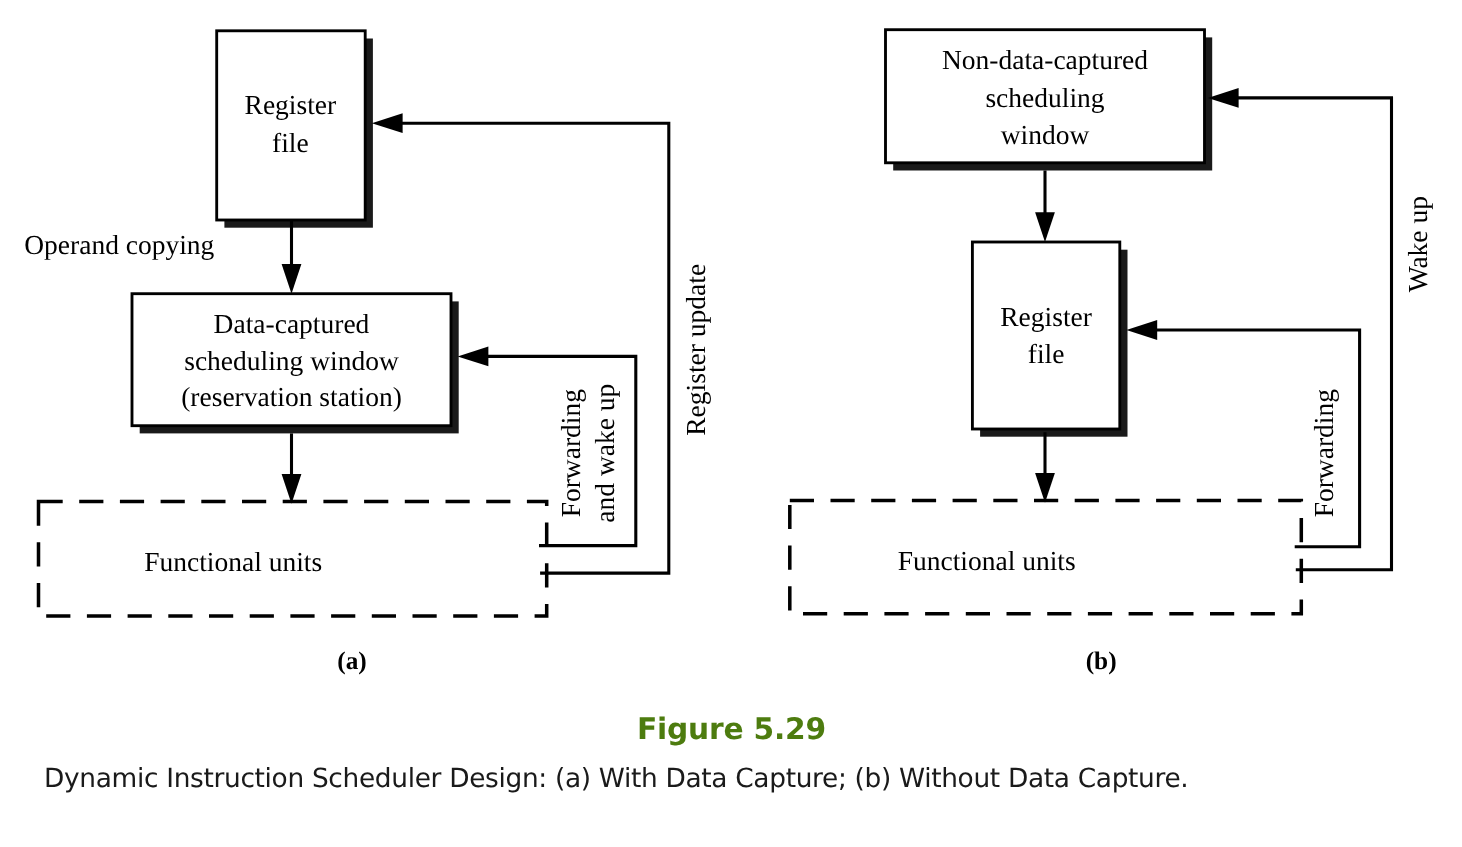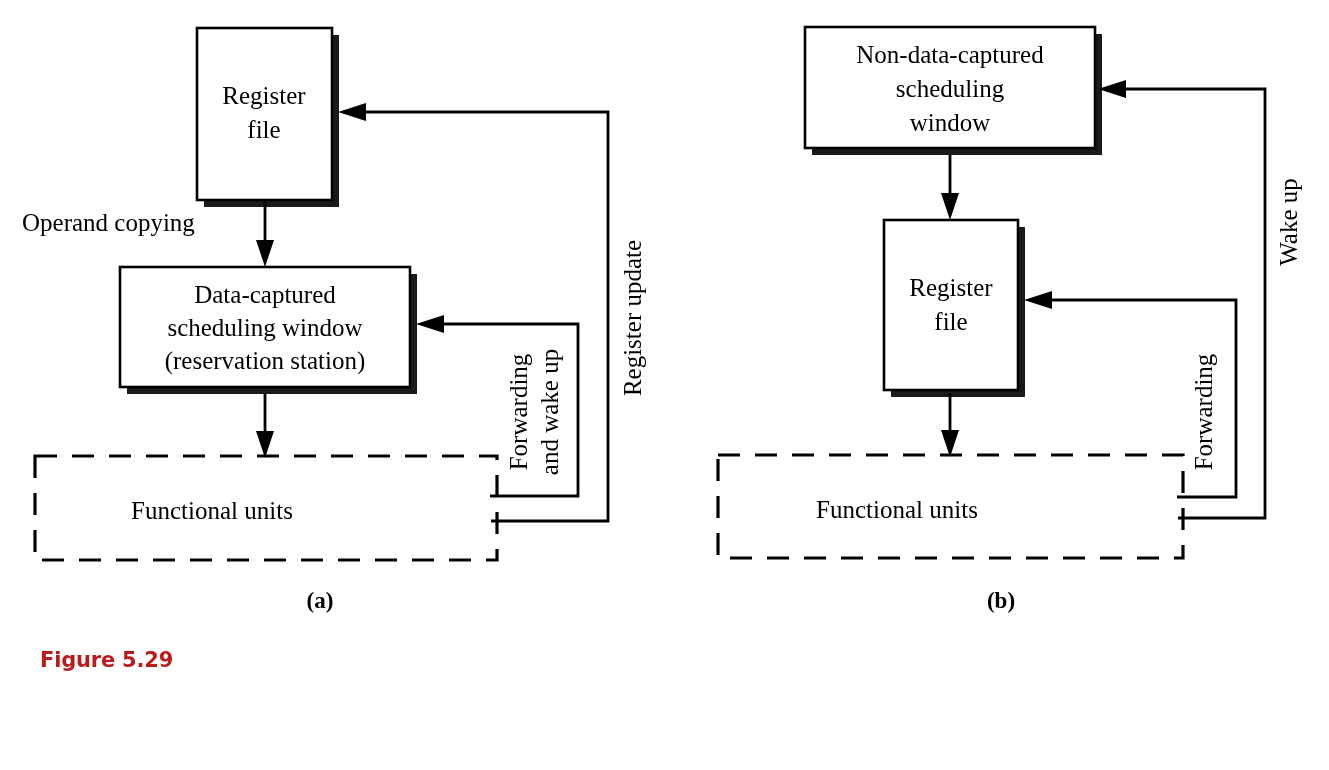--- a/index.html
+++ b/index.html
@@ -74,24 +74,25 @@
   
   #caption {
     position: absolute;
     left: 40px;
     top: 648px;
     width: 1250px;
   }
   #caption .figtitle {
     font-family: "DejaVu Sans", "Liberation Sans", sans-serif;
     font-weight: bold;
-    font-size: 21px;
+    font-size: 27px;
     letter-spacing: -0.2px;
-    color: #b91c1c;
+    color: #4d7c0f;
     margin: 0 0 14px 0;
+    text-align: center;
   }
   #caption .figtext {
     font-family: "DejaVu Sans", "Liberation Sans", sans-serif;
     font-weight: normal;
     font-size: 24px;
     letter-spacing: -0.3px;
     color: #1a1a1a;
     margin: 0;
     white-space: nowrap;
   }
@@ -195,15 +196,16 @@
         <polygon class="arrowhead" points="1024,300 1052,291 1052,309"></polygon>
       </g>
       <text class="vlabel" x="1212" y="412" transform="rotate(-90 1212 412)">Forwarding</text>
 
       <text class="panellabel" x="1001" y="608">(b)</text>
     </g>
   </svg>
 
   <div id="caption">
     <div class="figtitle">Figure 5.29</div>
+    <div class="figtext">Dynamic Instruction Scheduler Design: (a) With Data Capture; (b) Without Data Capture.</div>
   </div>
 
 </div>
 
 </body></html>

